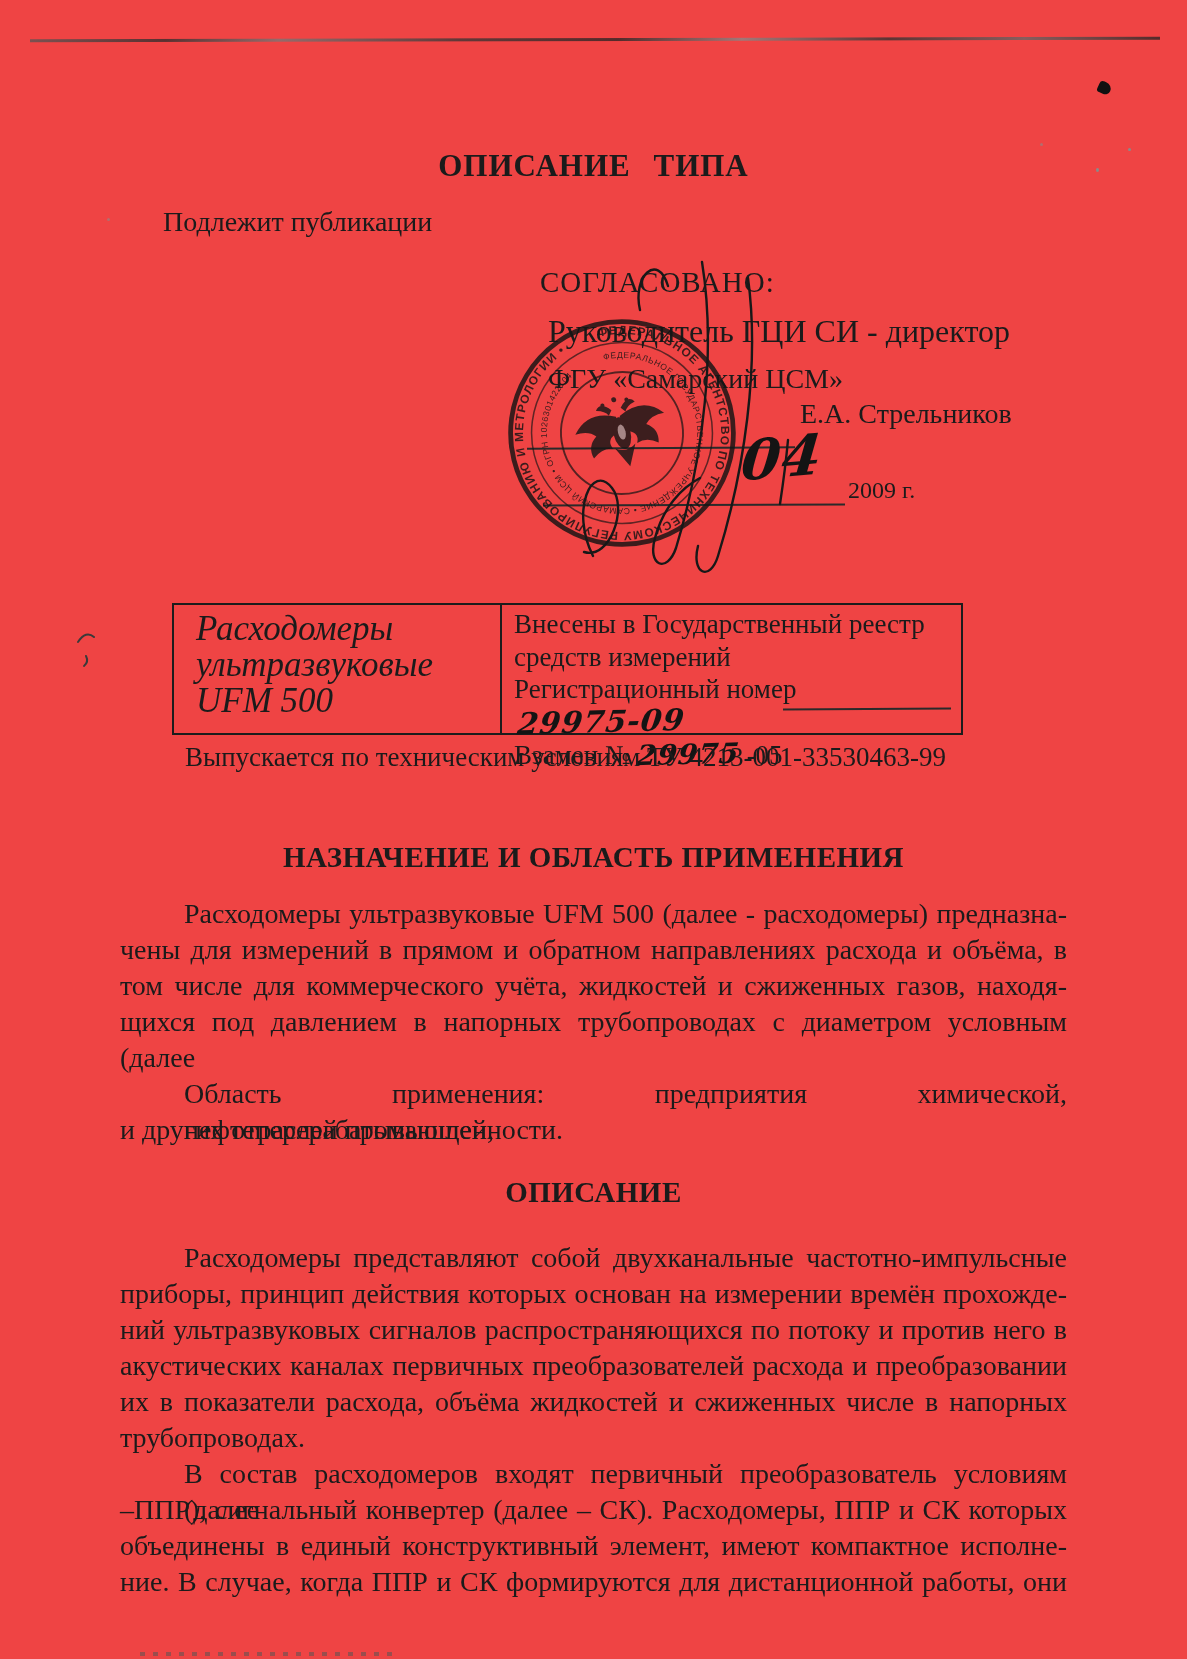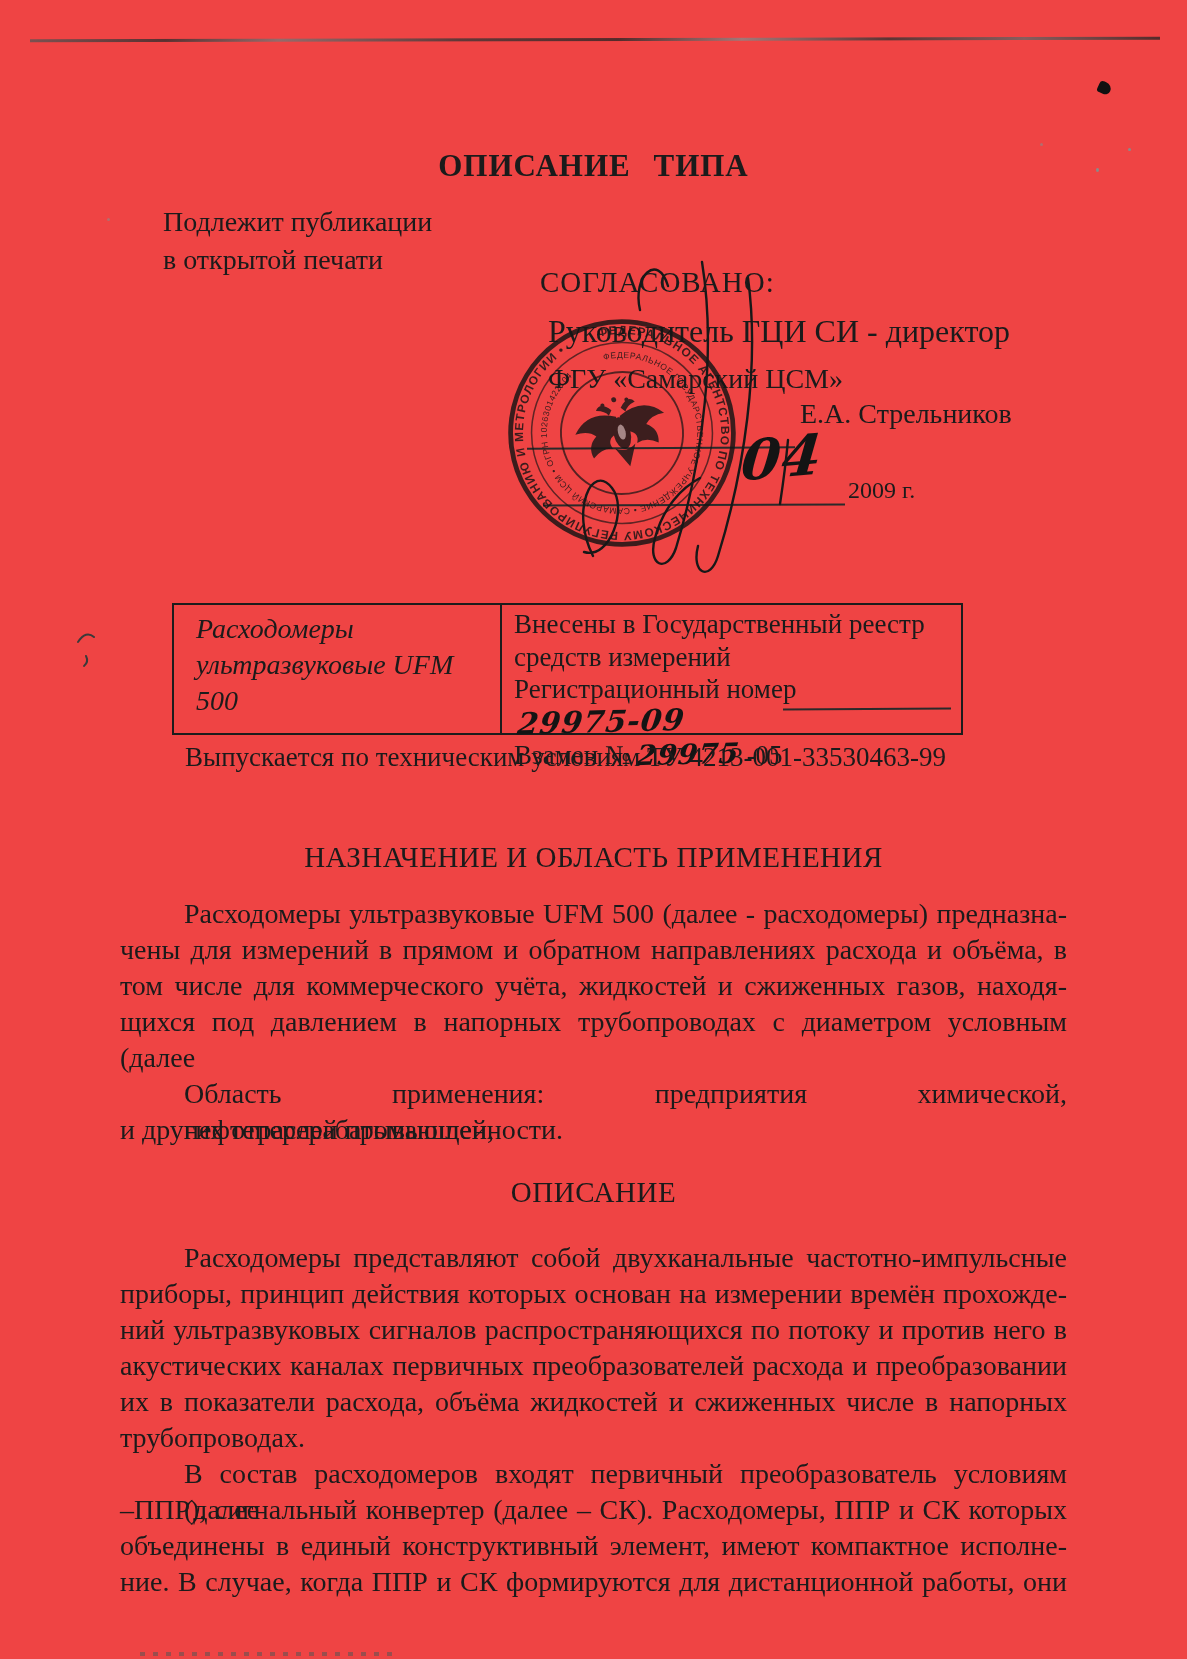--- a/index.html
+++ b/index.html
@@ -54,31 +54,31 @@
   .stamp{left:503px;top:314px;width:238px;height:238px;opacity:.82;}
   
   .reg-table{
     left:172px;top:603px;width:791px;height:132px;
     border:2px solid #1c1c1c;box-sizing:border-box;
   }
   .cell-left{
     position:absolute;left:0;top:0;width:328px;height:100%;
     border-right:2px solid #1c1c1c;box-sizing:border-box;
     padding:6px 14px 0 22px;
-    font-style:italic;font-size:28px;line-height:36px;
+    font-style:italic;font-size:35px;line-height:36px;
   }
   .cell-right{
     position:absolute;left:330px;top:0;right:0;height:100%;
     padding:3px 0 0 10px;font-size:27px;line-height:32.5px;
   }
   .tu-line{left:185px;top:742px;font-size:27px;}
   
   .h2{
     left:120px;width:947px;text-align:center;
-    font-size:29px;font-weight:normal;letter-spacing:.5px;
+    font-size:29px;font-weight:bold;letter-spacing:.5px;
   }
   .h2-purpose{top:841px;}
   .h2-descr{top:1176px;}
   .para{left:120px;width:947px;font-size:28px;}
   .p1{top:896px;} .p2{top:1076px;} .p3{top:1240px;} .p4{top:1456px;}
   .bl{height:36px;line-height:36px;width:947px;box-sizing:border-box;white-space:nowrap;}
   .bl.j{white-space:normal;text-align:justify;text-align-last:justify;}
   .bl.indent{padding-left:64px;}
   .sig-overlay{left:0;top:0;width:1187px;height:1659px;pointer-events:none;}
   .tick-overlay{left:0;top:0;width:1187px;height:1659px;pointer-events:none;}
@@ -93,21 +93,20 @@
   <div class="abs speck" style="left:1128px;top:148px;width:3px;height:3px;"></div>
   <div class="abs speck" style="left:1040px;top:143px;width:3px;height:3px;opacity:.6;"></div>
   <div class="abs speck" style="left:1096px;top:168px;width:3px;height:4px;"></div>
   <div class="abs speck" style="left:107px;top:218px;width:3px;height:3px;opacity:.6;"></div>
   <div class="abs dash-row"></div>
 
   <div class="abs title">ОПИСАНИЕ ТИПА</div>
 
   <div class="abs pub-note">
     <div>Подлежит публикации</div>
-    <div>в открытой печати</div>
   </div>
 
   <div class="abs agreed">СОГЛАСОВАНО:</div>
   <div class="abs approver1">Руководитель ГЦИ СИ - директор</div>
   <div class="abs approver2">ФГУ «Самарский ЦСМ»</div>
 
   <div class="abs u-line u1"></div>
   <div class="abs approver-name">Е.А. Стрельников</div>
 
   <div class="abs hand hand-date">04</div>

